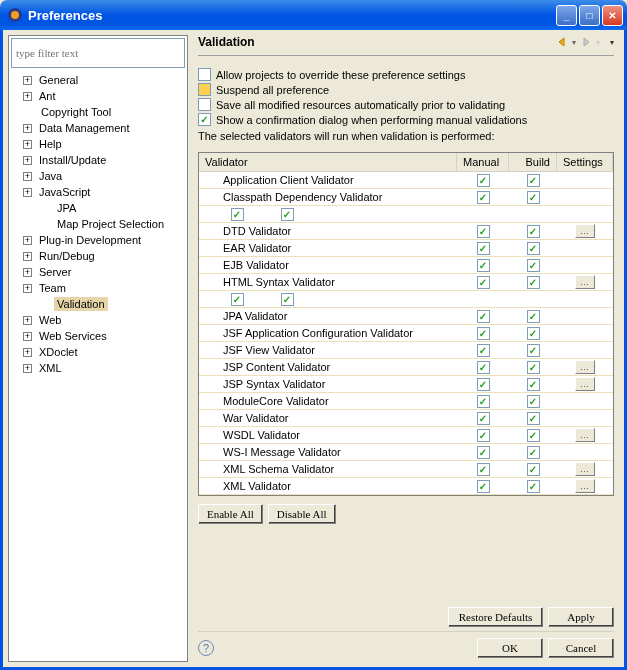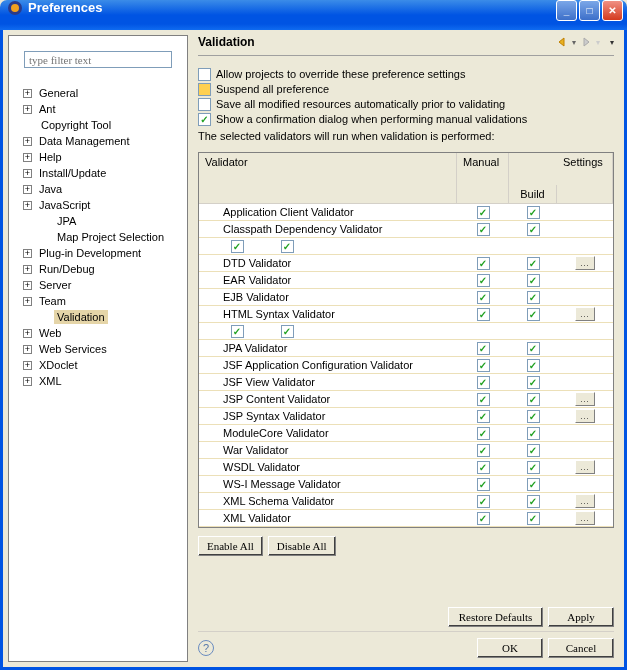--- a/index.html
+++ b/index.html
@@ -1,57 +1,57 @@
 <!DOCTYPE html>
 <html><head>
 <meta charset="utf-8">
 <style>
 * { box-sizing: border-box; margin: 0; padding: 0; }
 body { font-family: Tahoma, Arial, sans-serif; font-size: 11px; background: #ece9d8; width: 627px; height: 670px; overflow: hidden; }
 
-.titlebar { background: linear-gradient(to bottom, #3b8ce8 0%, #0054e3 50%, #0054e3 80%, #0f6bf0 100%); height: 30px; display: flex; align-items: flex-start; padding: 0 4px; color: white; border-radius: 7px 7px 0 0;}
+.titlebar { background: linear-gradient(to bottom, #3b8ce8 0%, #0054e3 50%, #0054e3 80%, #0f6bf0 100%); height: 30px; display: flex; align-items: center; padding: 0 4px; color: white; border-radius: 7px 7px 0 0;}
 .titlebar-icon { width: 16px; height: 16px; margin-right: 5px; margin-left: 3px; }
 .titlebar-title { font-weight: bold; font-size: 13px; flex: 1; }
 .titlebar-buttons { display: flex; gap: 2px; }
 .titlebar-btn { width: 21px; height: 21px; border: 1px solid #fff; border-radius: 3px; display: flex; align-items: center; justify-content: center; font-size: 10px; color: white; font-weight: bold; }
 .titlebar-btn.min { background: linear-gradient(to bottom, #7ba7e8, #3d6fc9); }
 .titlebar-btn.max { background: linear-gradient(to bottom, #7ba7e8, #3d6fc9); }
 .titlebar-btn.close { background: linear-gradient(to bottom, #f09184, #d43a1f); }
 
 .window-body { display: flex; height: calc(670px - 30px); border: 3px solid #0054e3; border-top: none; background: #ece9d8; }
 
 .left-panel { width: 180px; background: white; border: 1px solid #808080; margin: 5px 0 5px 5px; display: flex; flex-direction: column; }
-.filter-input { margin: 15px; padding: 2px 4px; border: 1px solid #7f9db9; font-size: 11px; font-family: Tahoma; height: 17px; }
+.filter-input { margin: 2px; padding: 2px 4px; border: 1px solid #7f9db9; font-size: 11px; font-family: Tahoma; height: 30px; }
 .tree { padding: 2px; overflow: auto; flex: 1; }
 .tree-item { display: flex; align-items: center; padding: 1px 0; white-space: nowrap; cursor: default; }
 .tree-expand { width: 9px; height: 9px; border: 1px solid #808080; margin-right: 4px; display: inline-flex; align-items: center; justify-content: center; font-size: 9px; line-height: 1; color: #000; background: white;}
 .tree-noexpand { width: 11px; margin-right: 4px; }
 .tree-item.selected .tree-label { background: #e5d5a8; }
 .tree-item.indent1 { padding-left: 12px; }
 .tree-item.indent2 { padding-left: 28px; }
 
 .right-panel { flex: 1; padding: 5px 10px 5px 10px; display: flex; flex-direction: column; }
 .header-row { display: flex; align-items: center; border-bottom: 1px solid #a0a0a0; padding-bottom: 6px; margin-bottom: 10px; }
 .header-title { font-weight: bold; font-size: 12px; flex: 1; }
 .nav-arrow { width: 14px; height: 14px; margin: 0 3px; }
 
 .options-area { padding: 0 0 4px 0;}
-.option-row { display: flex; align-items: flex-start; margin: 2px 0; }
+.option-row { display: flex; align-items: center; margin: 2px 0; }
 .checkbox { width: 13px; height: 13px; border: 1px solid #7f9db9; background: white; margin-right: 5px; display: inline-flex; align-items: center; justify-content: center;}
 .checkbox.yellow { background: #ffd050; }
 .checkbox.checked::after { content: "✓"; font-size: 10px; color: #21a121; font-weight: bold;}
 .option-label { font-size: 11px; }
 .info-text { margin: 4px 0 4px 0; }
 
 .table-container { border: 1px solid #808080; background: white; margin-top: 2px; }
 .table-header { display: flex; background: #ece9d8; border-bottom: 1px solid #d4d0c8;}
 .table-header .th { padding: 3px 6px; border-right: 1px solid #d4d0c8; font-size: 11px;}
 .th-validator { flex: 1; }
 .th-manual { width: 52px; text-align: left; }
-.th-build { width: 48px; text-align: center; margin-top: 32px; }
+.th-build { width: 48px; text-align: right; }
 .th-settings { width: 56px; text-align: left; }
 .table-body { }
 .table-row { display: flex; align-items: center; border-bottom: 1px solid #ece0b8; height: 17px; padding-left: 12px;}
 .td { padding: 0 6px; }
 .td-validator { flex: 1; padding-left: 12px;}
 .td-manual { width: 52px; text-align: center; }
 .td-build { width: 48px; text-align: center; }
 .td-settings { width: 56px; text-align: center; }
 .cell-check { width: 13px; height: 13px; border: 1px solid #7f9db9; background: white; display: inline-flex; align-items: center; justify-content: center;}
 .cell-check.on::after { content: "✓"; font-size: 10px; color: #21a121; font-weight: bold;}

